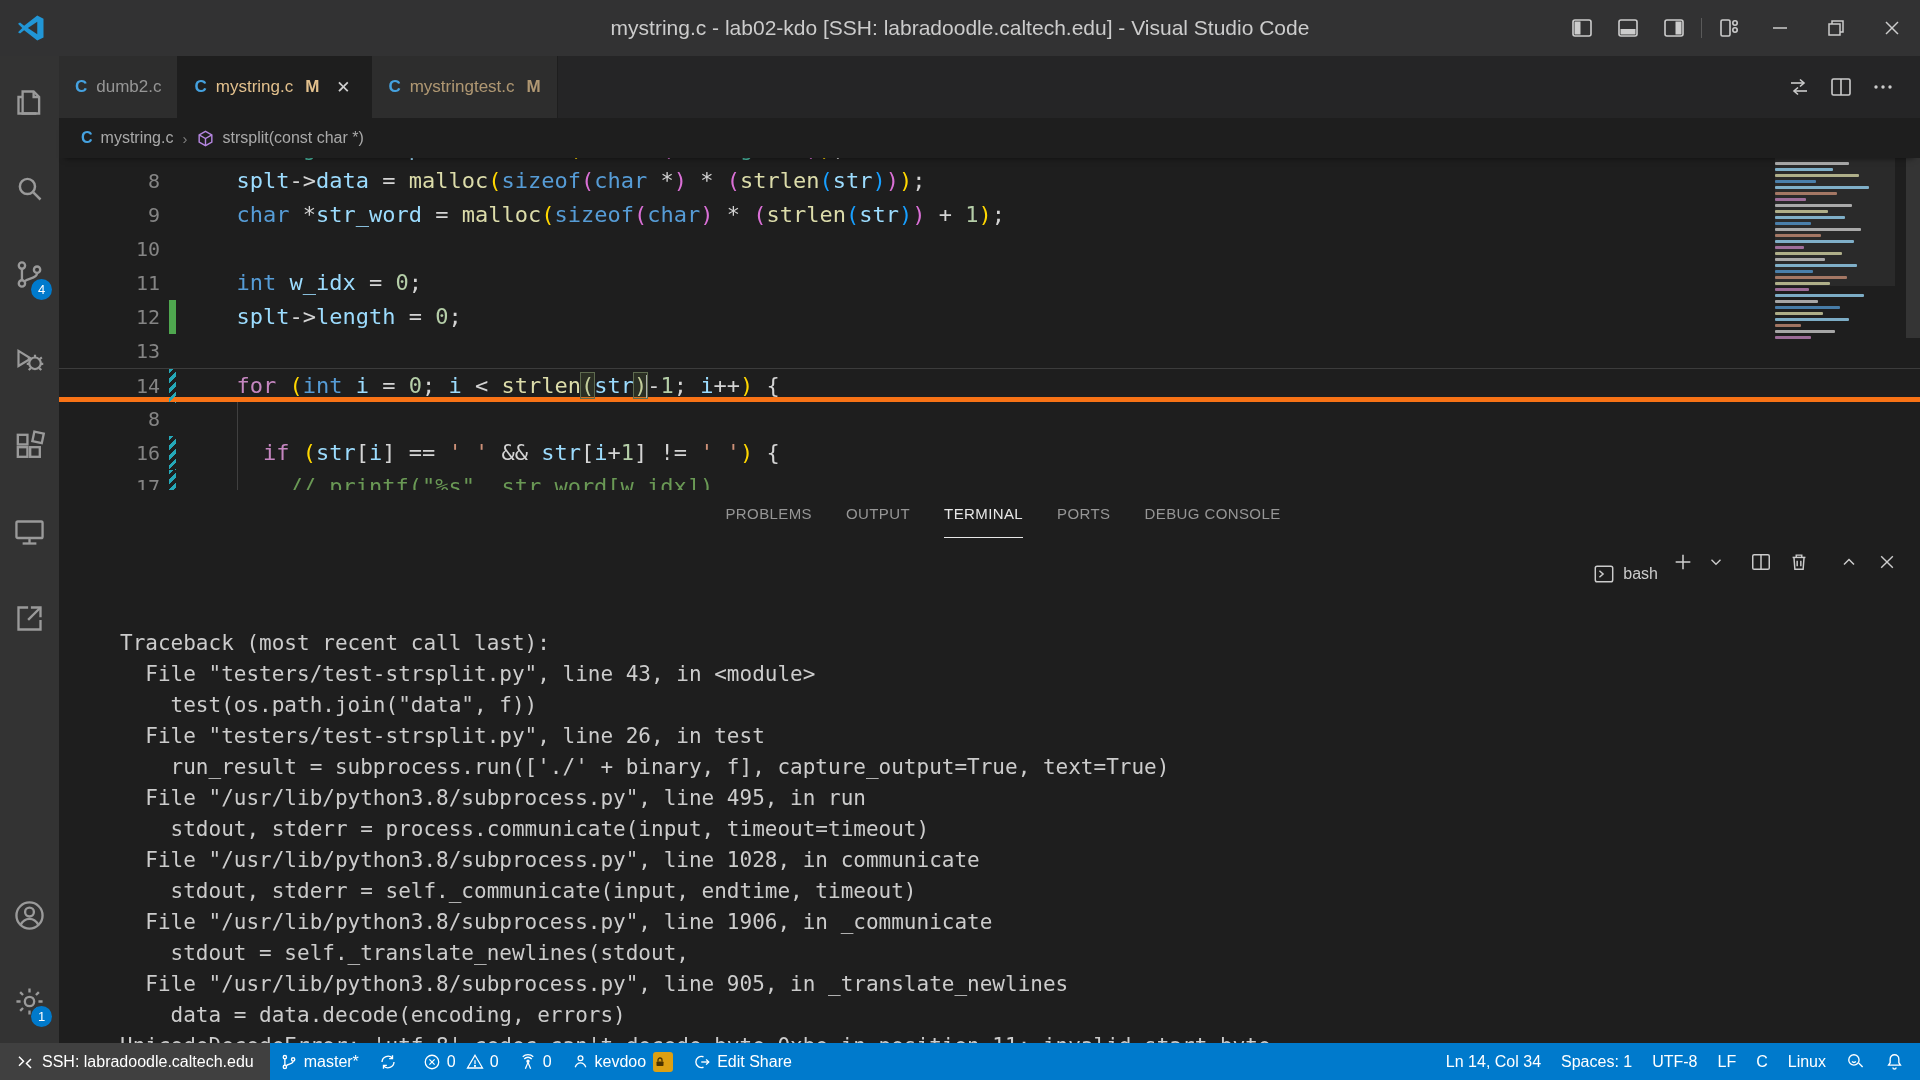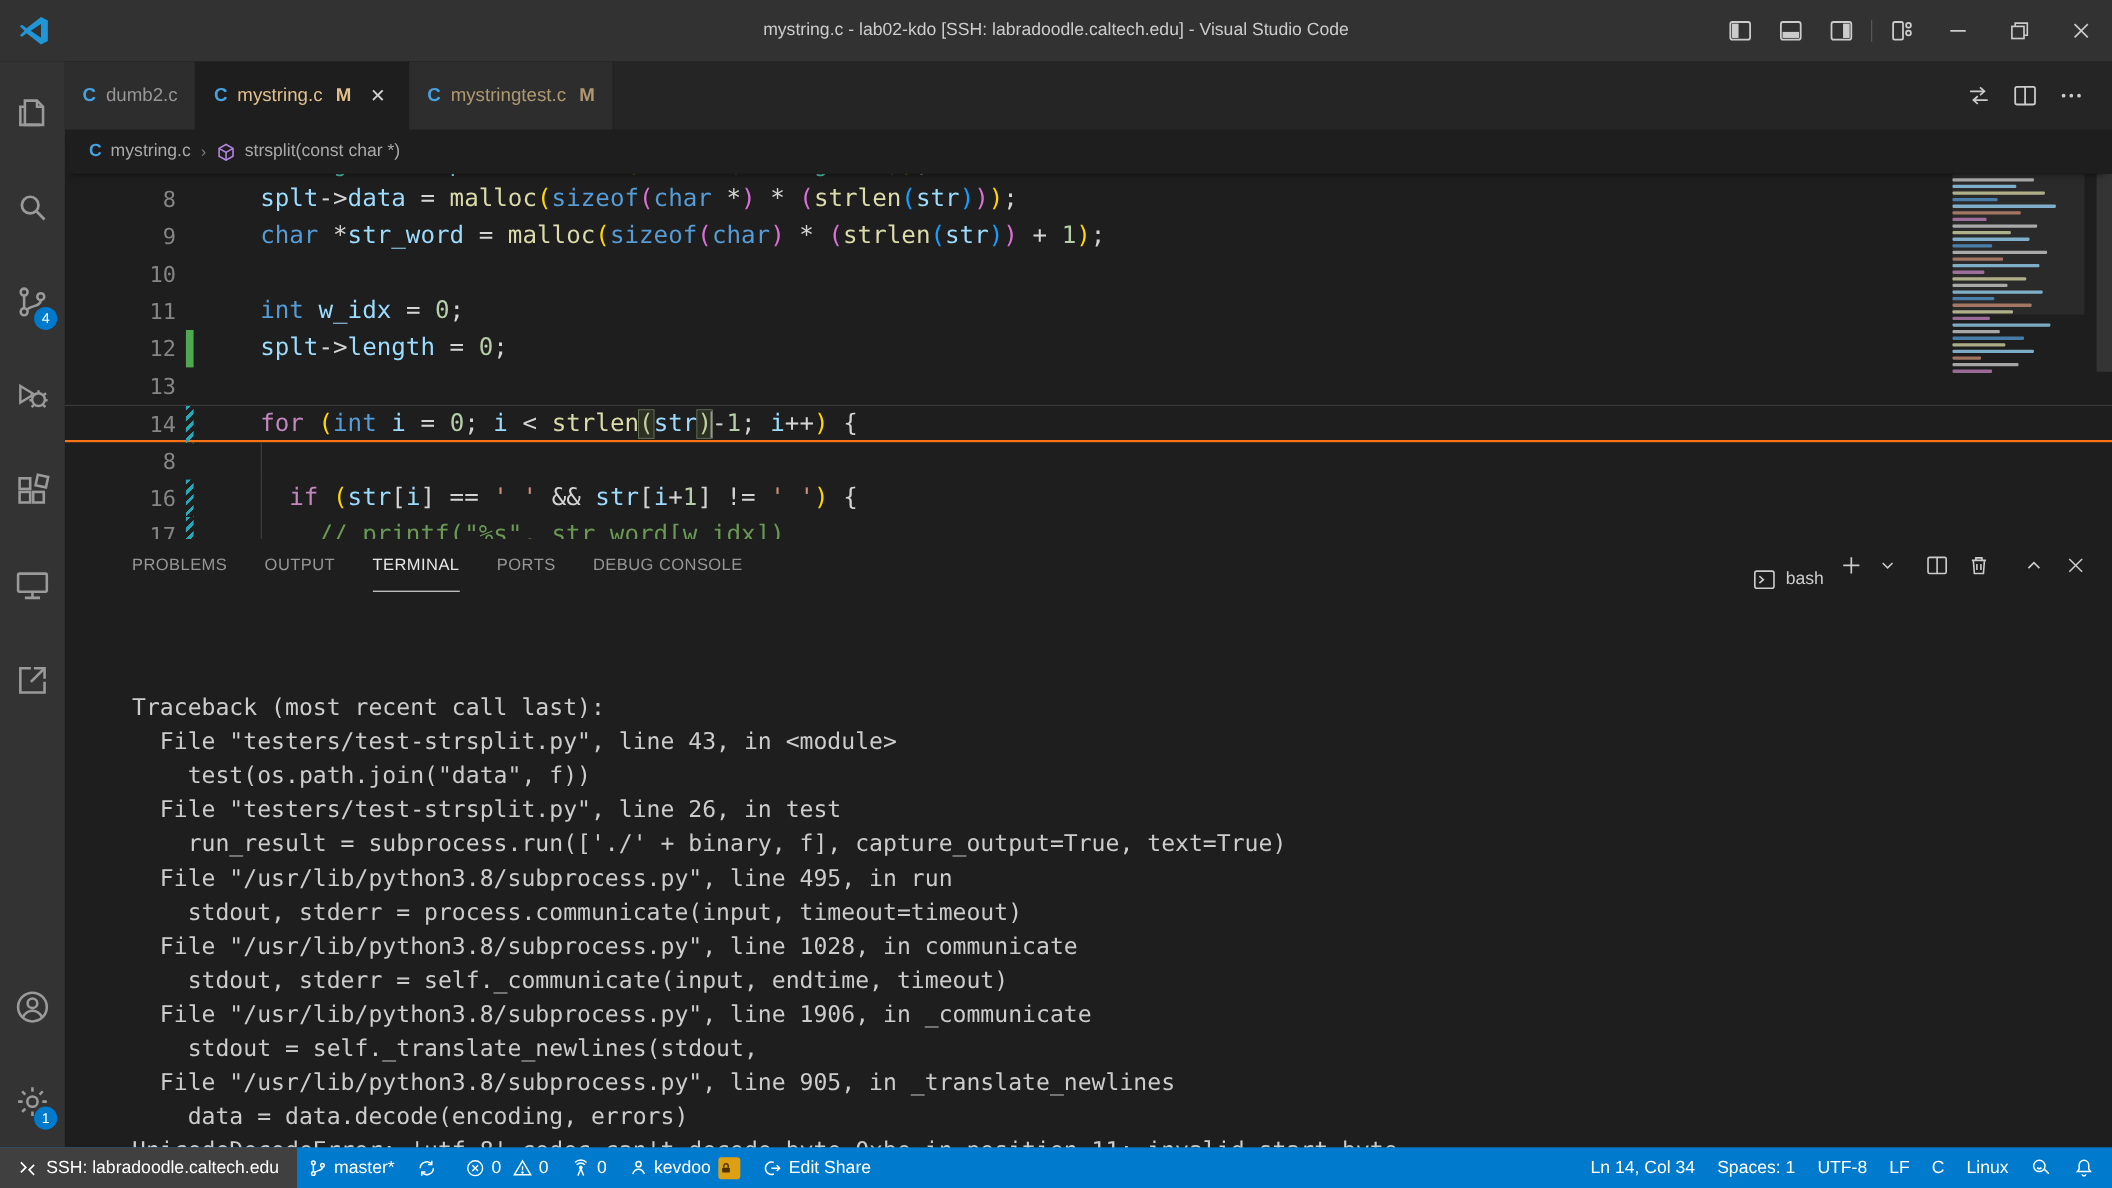--- a/index.html
+++ b/index.html
@@ -4,21 +4,21 @@
 <style>
   * { margin:0; padding:0; box-sizing:border-box; }
   html,body { width:1920px; height:1080px; overflow:hidden; background:#1e1e1e;
               font-family:"Liberation Sans", sans-serif; }
 
   
   #titlebar { position:absolute; left:0; top:0; width:1920px; height:56px;
               background:#323233; display:flex; align-items:center; color:#cccccc; }
   #vscode-logo { width:30px; height:30px; margin:0 14px 0 16px; flex:0 0 auto; }
   .menu-item { padding:0 13px; font-size:16px; height:100%; display:flex; align-items:center; cursor:default; }
-  #window-title { position:absolute; left:50%; transform:translateX(-50%); font-size:16px; color:#cccccc; white-space:nowrap; }
+  #window-title { position:absolute; left:50%; transform:translateX(-50%); font-size:21px; color:#cccccc; white-space:nowrap; }
   #titlebar-right { position:absolute; right:0; top:0; height:100%; display:flex; align-items:center; }
   .layout-ico { width:46px; height:100%; display:flex; align-items:center; justify-content:center; }
   .tb-sep { width:1px; height:20px; background:#5a5a5a; margin:0 4px; }
   .win-btn { width:56px; height:100%; display:flex; align-items:center; justify-content:center; }
 
   
   #activitybar { position:absolute; left:0; top:56px; width:59px; height:987px;
                  background:#333333; display:flex; flex-direction:column; align-items:center; }
   .act-ico { position:relative; width:59px; height:64px; margin-bottom:22px; display:flex; align-items:center; justify-content:center; color:#9a9a9a; }
   .act-ico svg { width:33px; height:33px; }
@@ -48,40 +48,40 @@
   #editor { position:absolute; left:59px; top:158px; width:1861px; height:332px; background:#1e1e1e; overflow:hidden; }
   .edrow { position:relative; height:34px; white-space:pre; }
   .edrow .lnum { position:absolute; left:0; top:0; width:101px; text-align:right; color:#858585;
                  font-size:20px; line-height:34px; font-family:"DejaVu Sans Mono", monospace; }
   .edrow .deco { position:absolute; left:110px; top:0; width:7px; height:34px; }
   .deco.added { background:#4fa74f; }
   .deco.modified { background:repeating-linear-gradient(135deg,#25a8b8 0 3px, transparent 3px 7px); }
   .edrow .codetext { position:absolute; left:151px; top:0; line-height:34px; font-size:22px;
                      font-family:"DejaVu Sans Mono", monospace; color:#d4d4d4; }
   .edrow .iguide { position:absolute; left:178px; top:0; width:1px; height:34px; background:#404040; }
-  .edrow.current { border-top:1px solid #3c3c3c; border-bottom:2px solid #f97316; }
+  .edrow.current { border-top:1px solid #3c3c3c; border-bottom:5px solid #f97316; }
   .edrow.current { height:34px; }
   #partial-top { height:6px; overflow:hidden; position:relative; }
   #partial-top .codetext { top:-26px; }
   .tk-kw{color:#569cd6} .tk-ctrl{color:#c586c0} .tk-fn{color:#dcdcaa} .tk-var{color:#9cdcfe}
   .tk-num{color:#b5cea8} .tk-str{color:#ce9178} .tk-op{color:#d4d4d4} .tk-plain{color:#d4d4d4}
   .tk-cmt{color:#6a9955} .tk-type{color:#4ec9b0}
   .tk-b1{color:#ffd700} .tk-b2{color:#da70d6} .tk-b3{color:#179fff}
   .tk-bm{color:#c3ce9b; outline:1px solid #5e6b4f; background:rgba(90,110,60,0.22);}
   .caret{display:inline-block;width:2px;height:24px;background:#aeafad;vertical-align:middle;margin:0 -1px;}
 
   
   #minimap { position:absolute; right:25px; top:0; width:120px; height:200px; }
   #minimap-slider { position:absolute; left:0; top:0; width:120px; height:128px; background:rgba(255,255,255,0.055); }
   .mm-row { height:3px; margin-bottom:3px; opacity:0.75; border-radius:1px; }
   #vscroll { position:absolute; right:0; top:0; width:14px; height:180px; background:rgba(121,121,121,0.25); }
 
   
   #panel { position:absolute; left:59px; top:490px; width:1861px; height:553px; background:#1e1e1e; }
-  #panel-header { height:48px; display:flex; align-items:center; padding-left:61px; }
+  #panel-header { height:48px; display:flex; align-items:center; padding-left:61px;flex-direction:column; }
   .ptab { margin-right:34px; font-size:15px; letter-spacing:0.4px; color:#969696; height:48px;
           display:flex; align-items:center; cursor:pointer; border-bottom:1px solid transparent; }
   .ptab.active { color:#e7e7e7; border-bottom:1px solid #e7e7e7; }
   #panel-actions { margin-left:auto; display:flex; align-items:center; padding-right:14px; color:#cccccc; }
   #panel-actions .pa { width:38px; height:40px; display:flex; align-items:center; justify-content:center; }
   #term-label { display:flex; align-items:center; font-size:16px; color:#cccccc; margin-right:6px;margin-top:25px; }
   #term-label svg { margin-right:8px; }
 
   #terminal { padding:28px 0 0 61px; font-family:"DejaVu Sans Mono", monospace; font-size:21px;
               line-height:31px; color:#cccccc; white-space:pre; }

